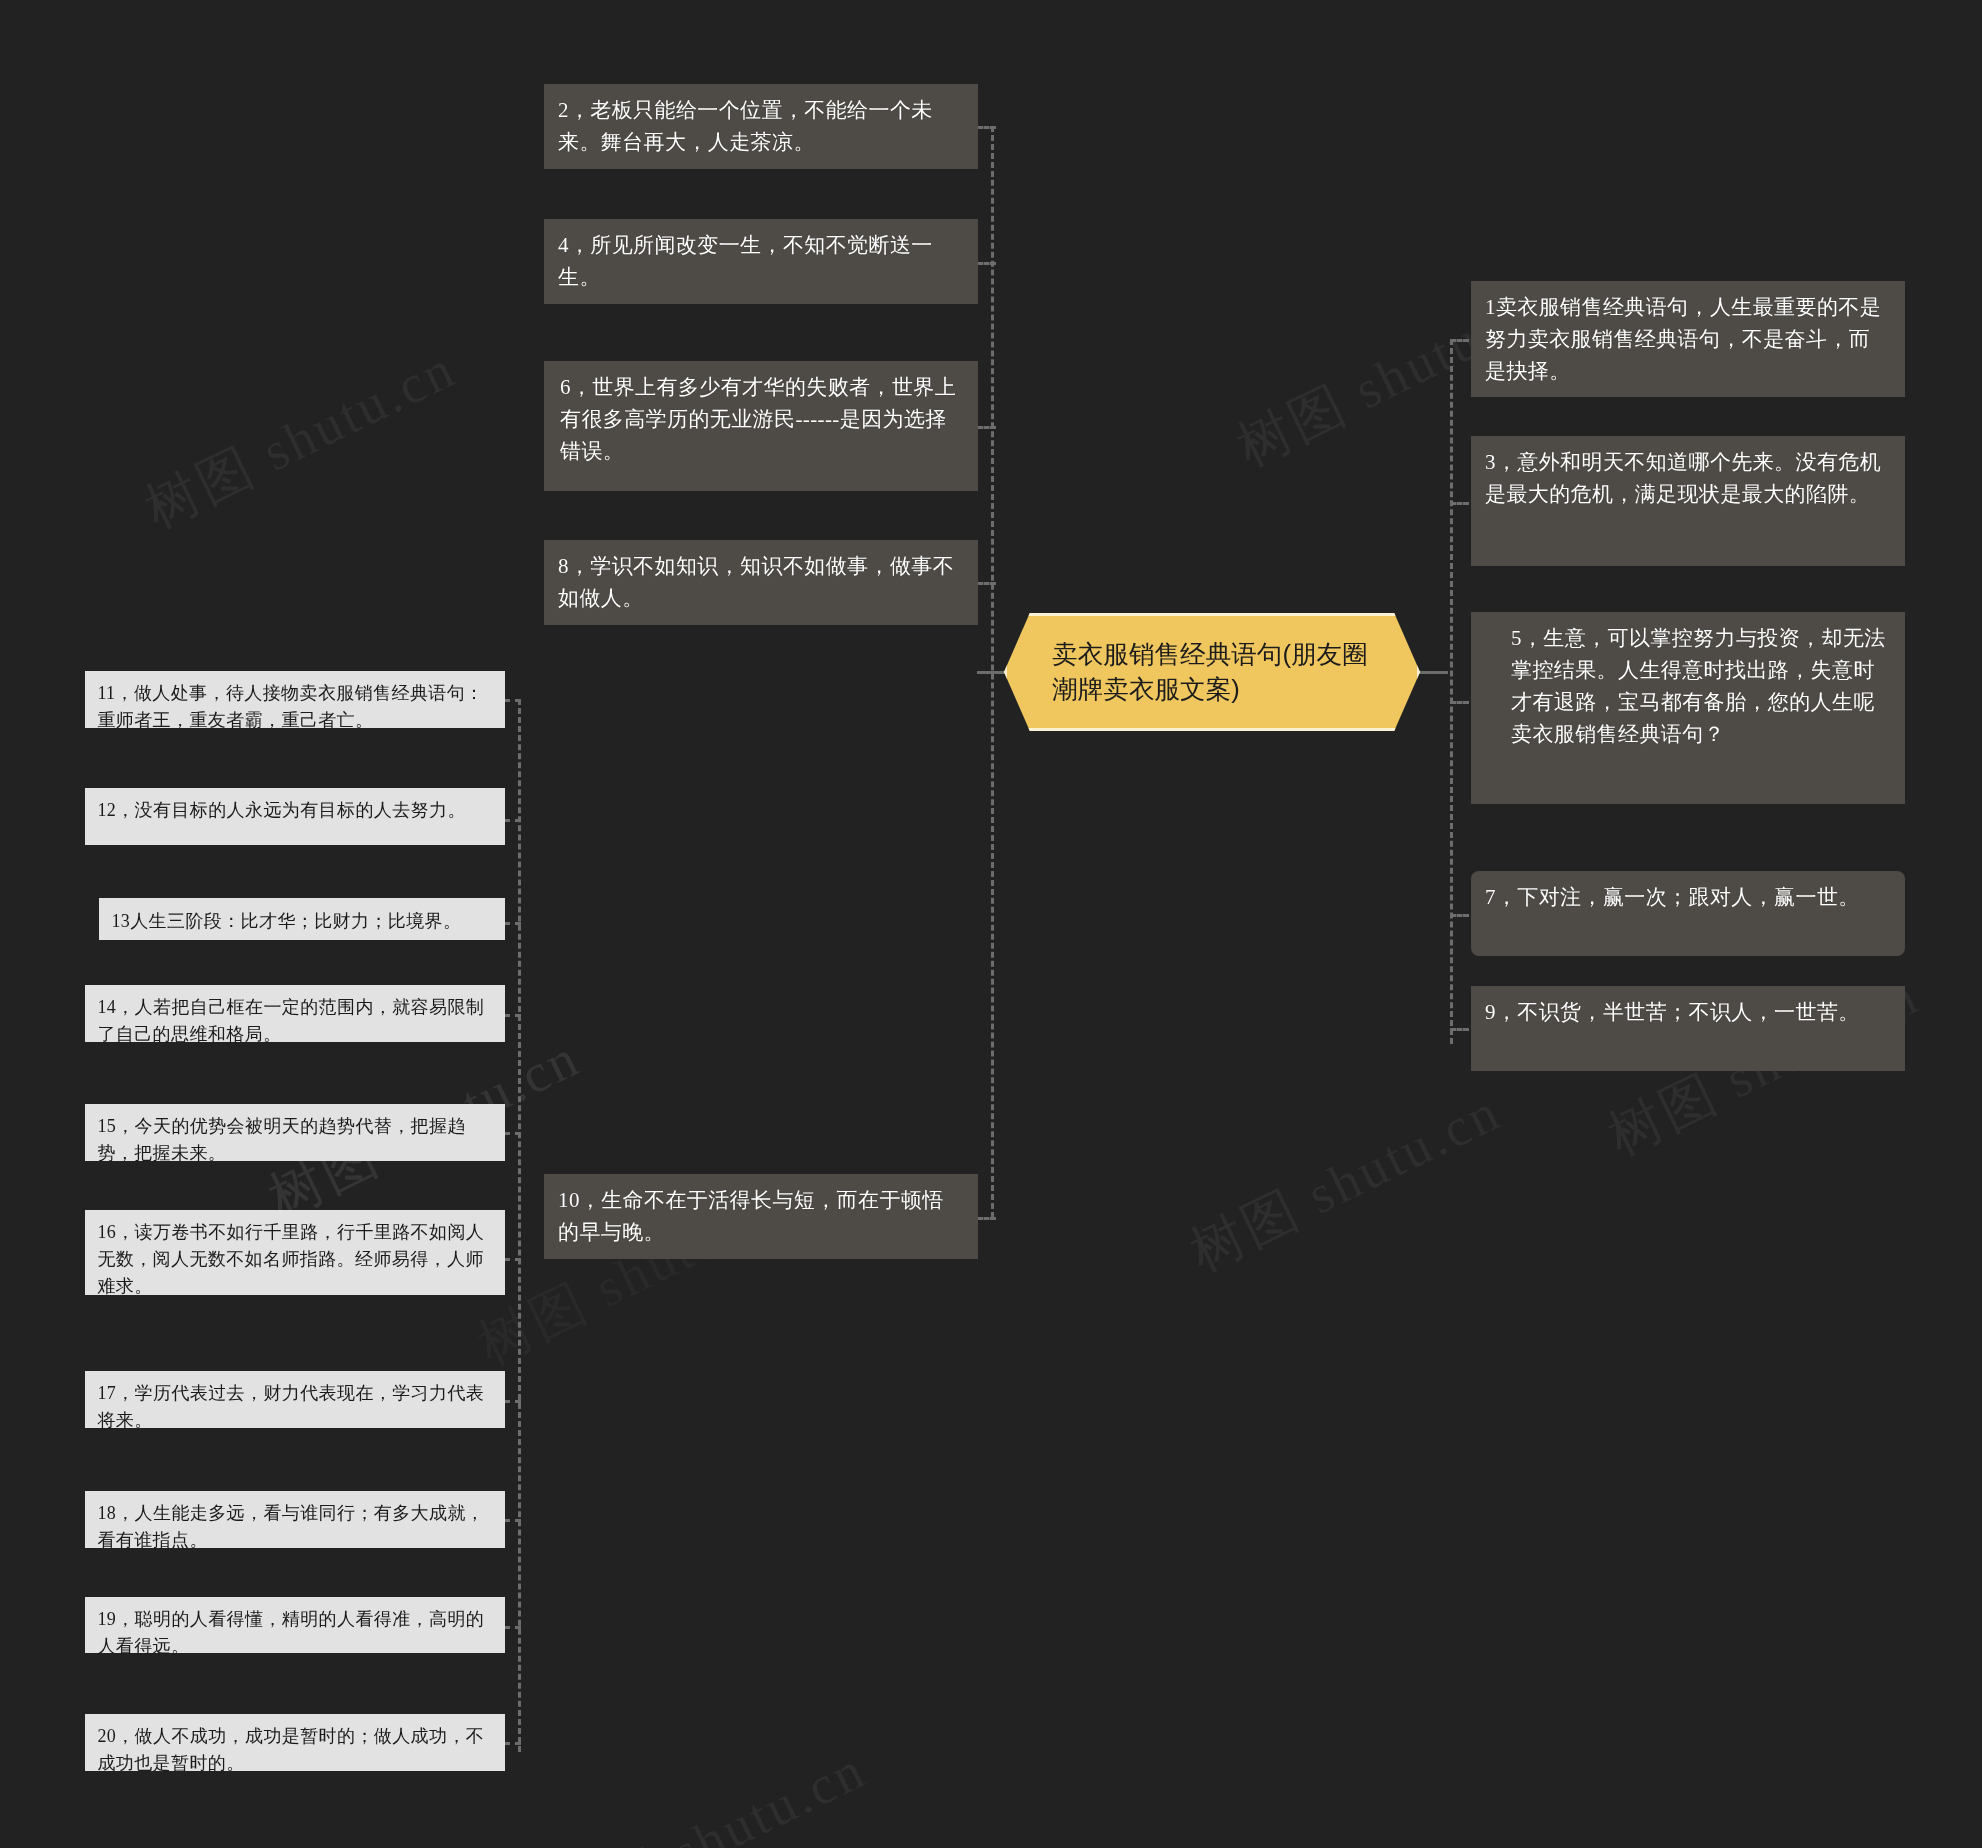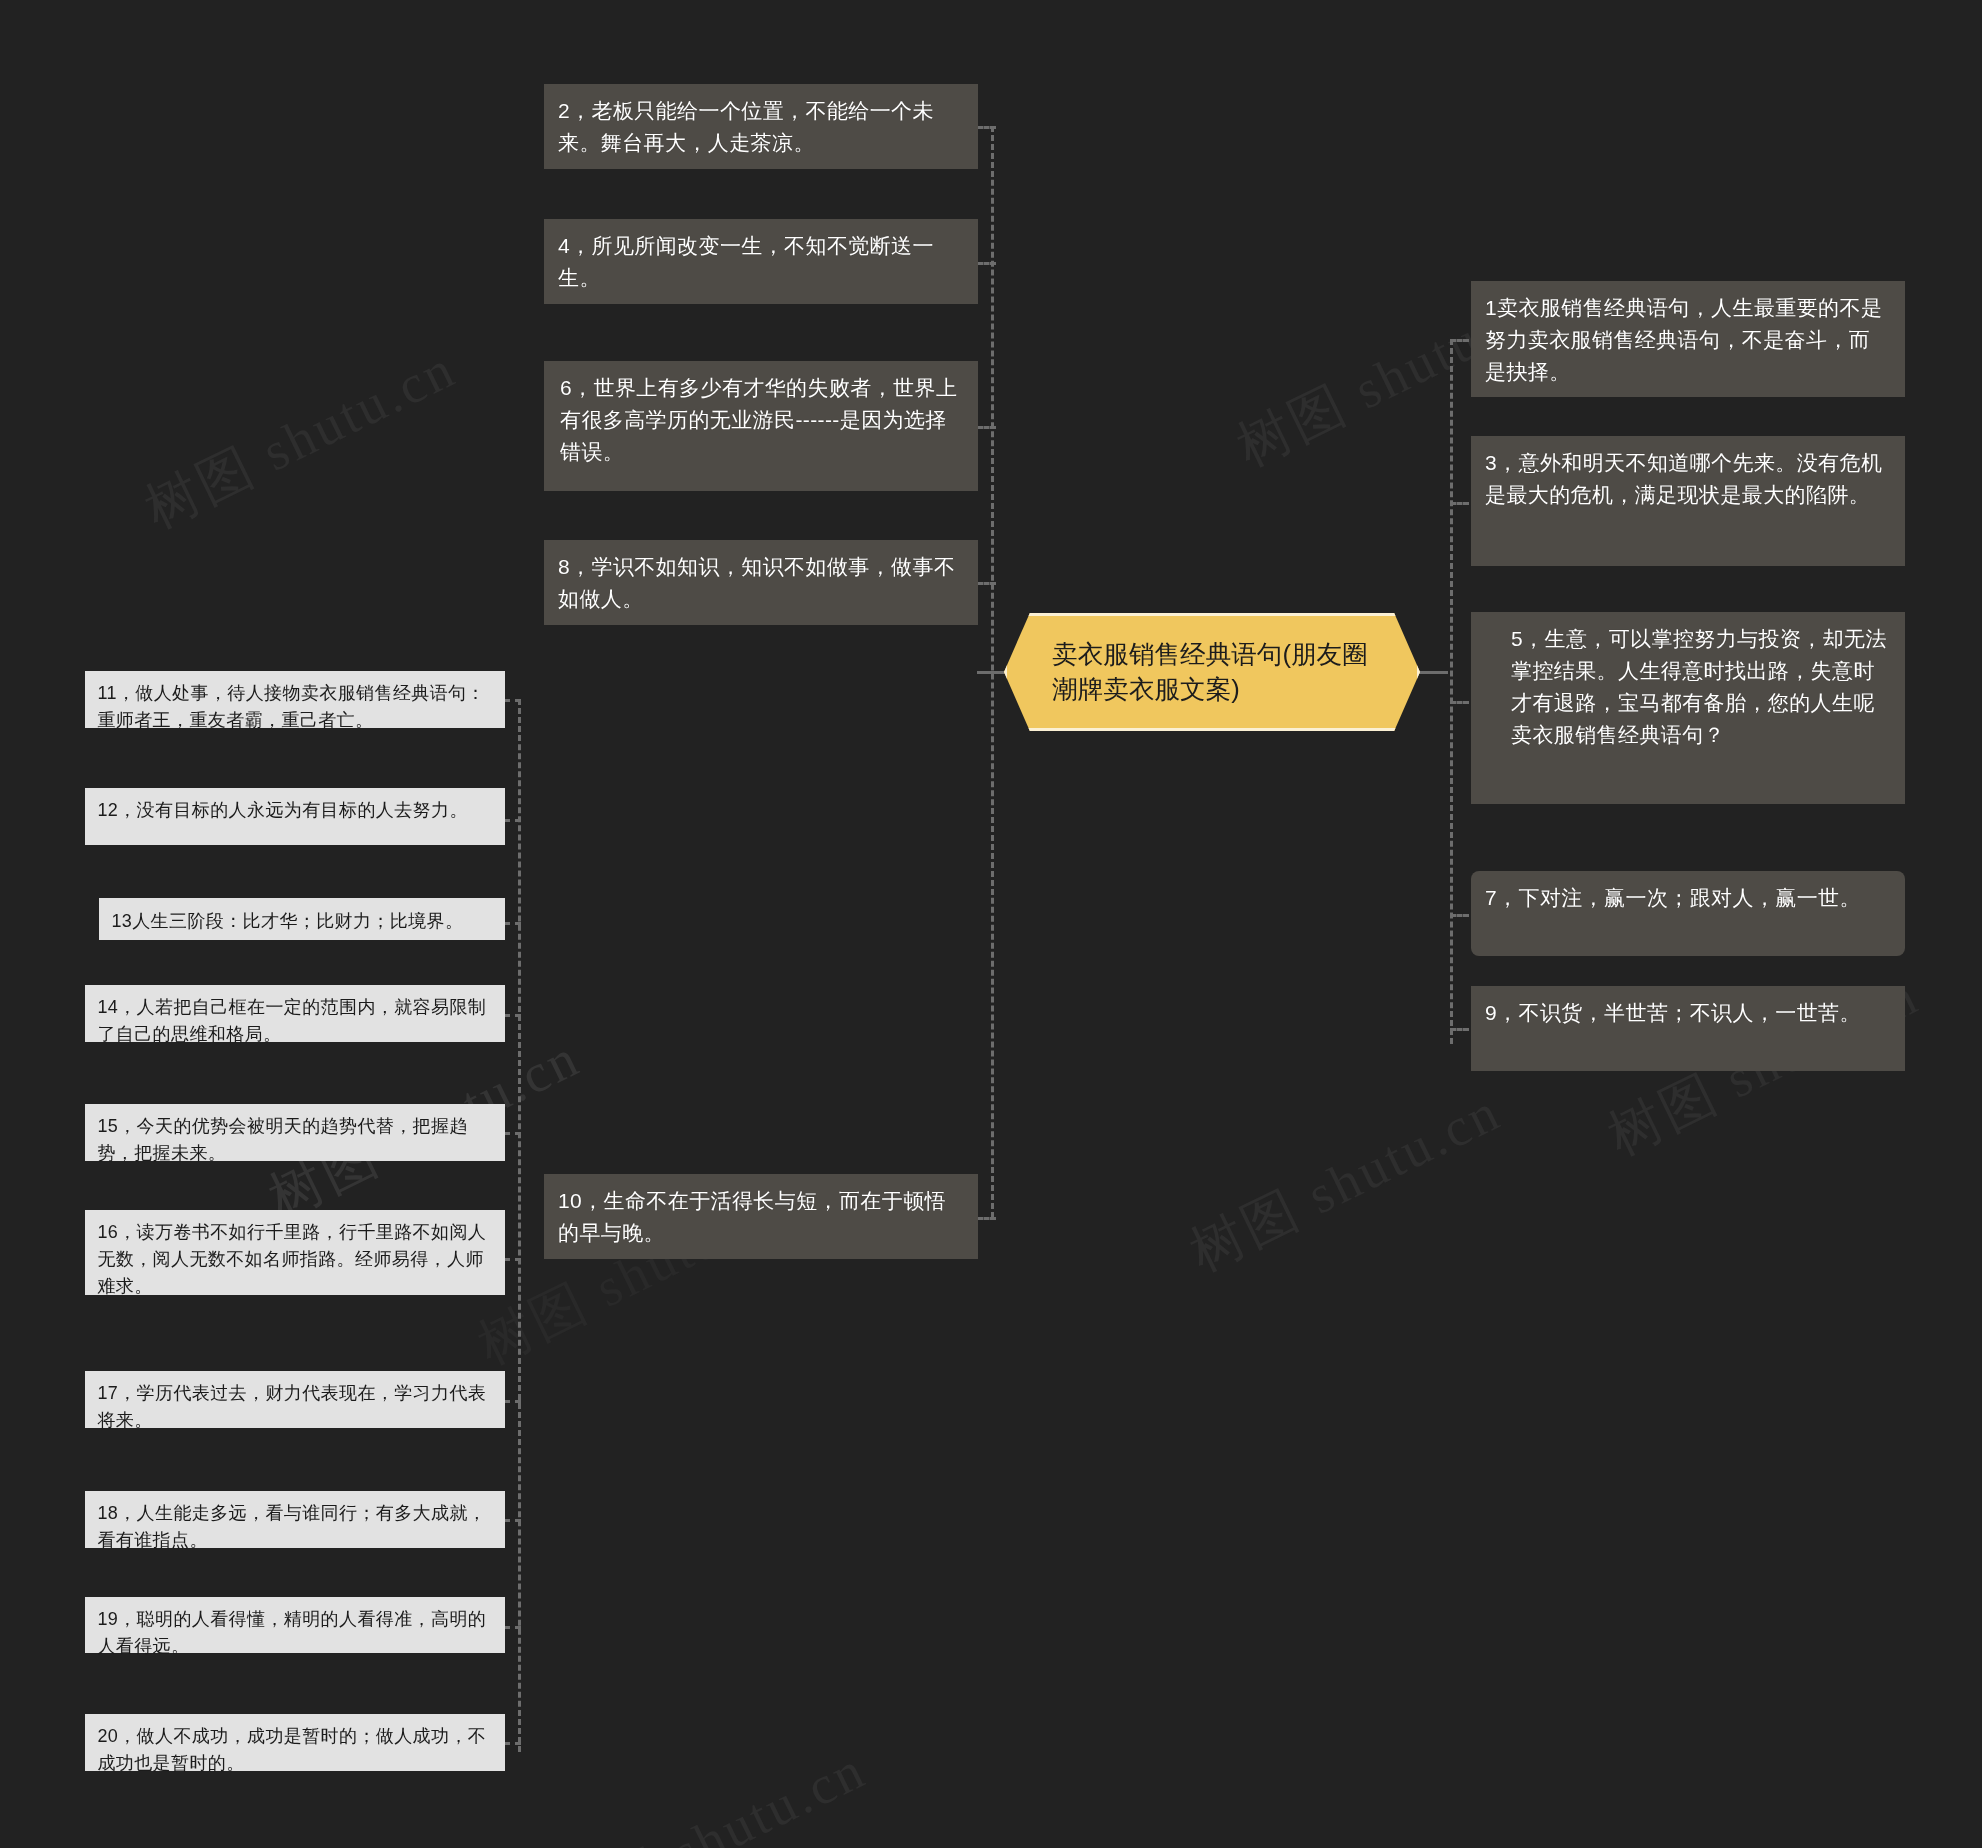--- a/index.html
+++ b/index.html
@@ -46,20 +46,21 @@
   .hstub.solid { border-top: 3.9px solid #6d6d6d; }
 
   
   .node {
     position: absolute;
     box-sizing: border-box;
     font-size: 21px;
     line-height: 1.52;
     letter-spacing: 0.4px;
     padding: 11px 14px 12.4px 14px;
+    font-family: Liberation Serif, serif;
   }
   .node.dark {
     background: #4e4b46;
     color: #ffffff;
     text-shadow: 0 0 0.8px rgba(0,0,0,.35);
   }
   .node.light {
     background: #e2e2e2;
     color: #1b1b1b;
     font-size: 18px;

